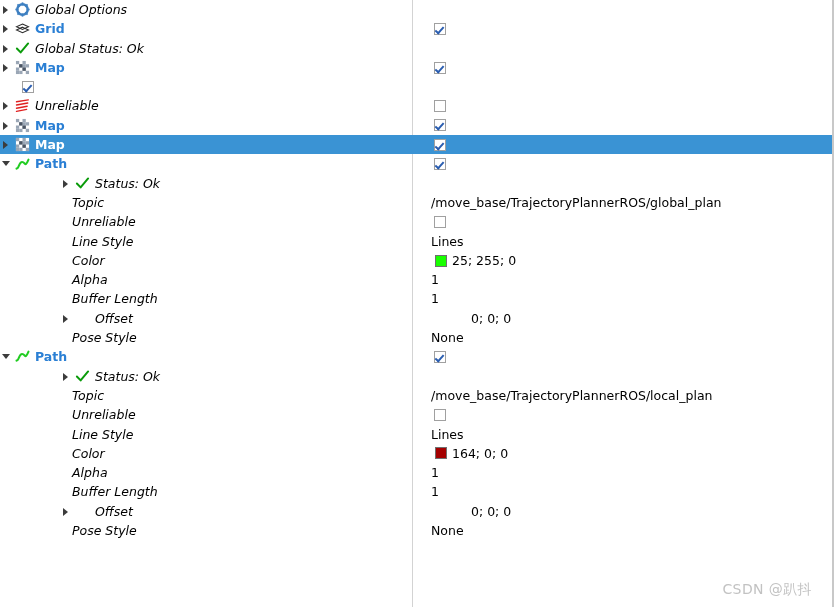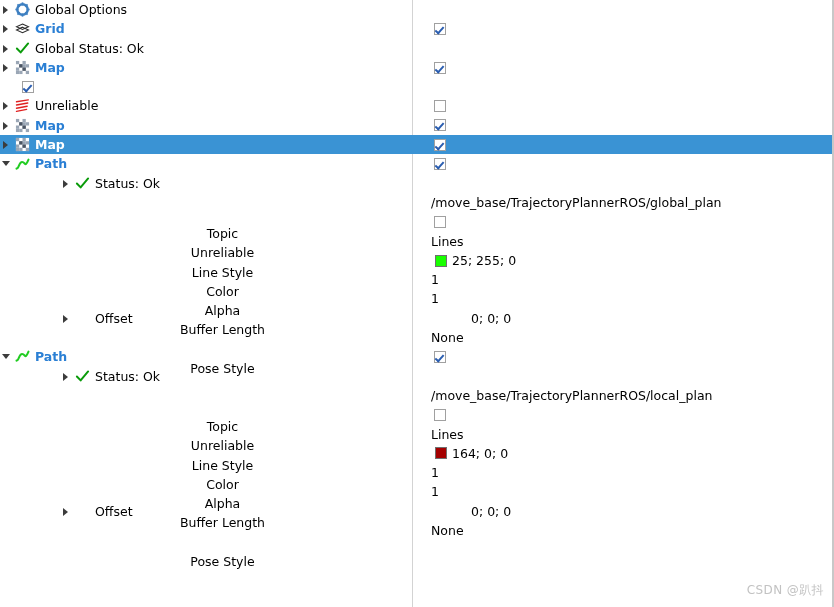--- a/index.html
+++ b/index.html
@@ -103,26 +103,26 @@
     justify-content: center;
   }
   .icon svg { display: block; }
 
   .label {
     white-space: nowrap;
     line-height: 19.3px;
     padding-left: 4px;
   }
   .label.blue { color: #2a7fd4; font-weight: bold; }
-  .label.plain { color: #000000; }
+  .label.plain { color: #000000; font-style: italic; }
 
   
   .indent-1 { padding-left: 0px; }
   .indent-2 { padding-left: 20px; margin-left: 40px; }
-  .indent-3 { padding-left: 29px; flex-direction: column; }
+  .indent-3 { padding-left: 37px; }
 
   
   .valuecell {
     position: relative;
     flex: 1 1 auto;
     height: 19.3px;
     display: flex;
     align-items: center;
     padding-left: 19px;
     box-sizing: border-box;
@@ -160,23 +160,23 @@
     border: 1px solid #707070;
     box-sizing: border-box;
     margin-left: 4px;
     margin-right: 5px;
     flex: 0 0 12px;
   }
 
   
   .watermark {
     position: absolute;
-    right: 8px;
+    right: 20px;
     bottom: 8px;
-    font-size: 12px;
+    font-size: 14px;
     color: #c2c2c2;
     white-space: nowrap;
     letter-spacing: 0.4px;
   }
 </style>
 </head>
 <body>
 
 <div id="panel">
   <div class="col-divider"></div>

